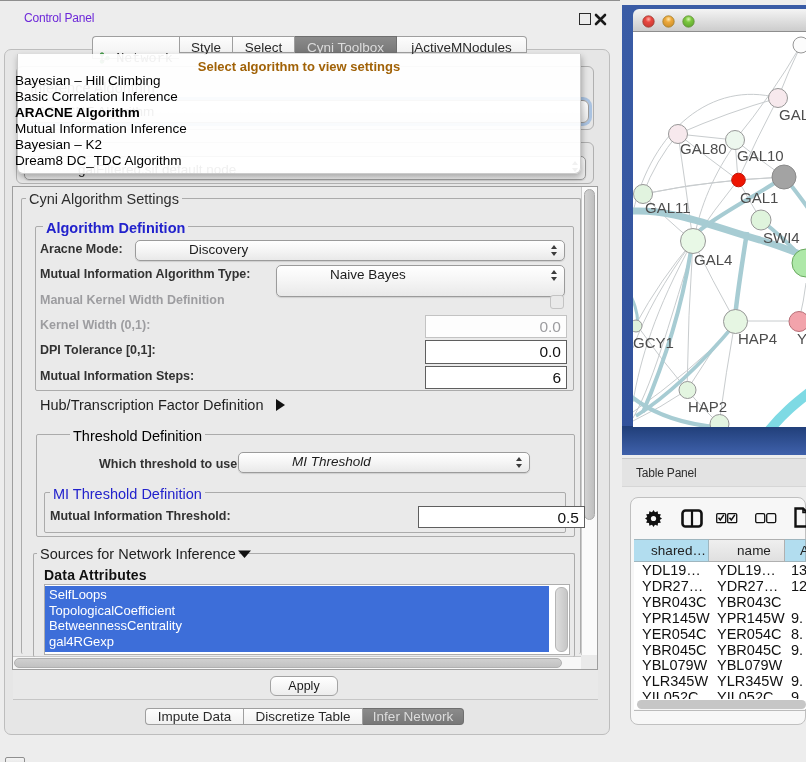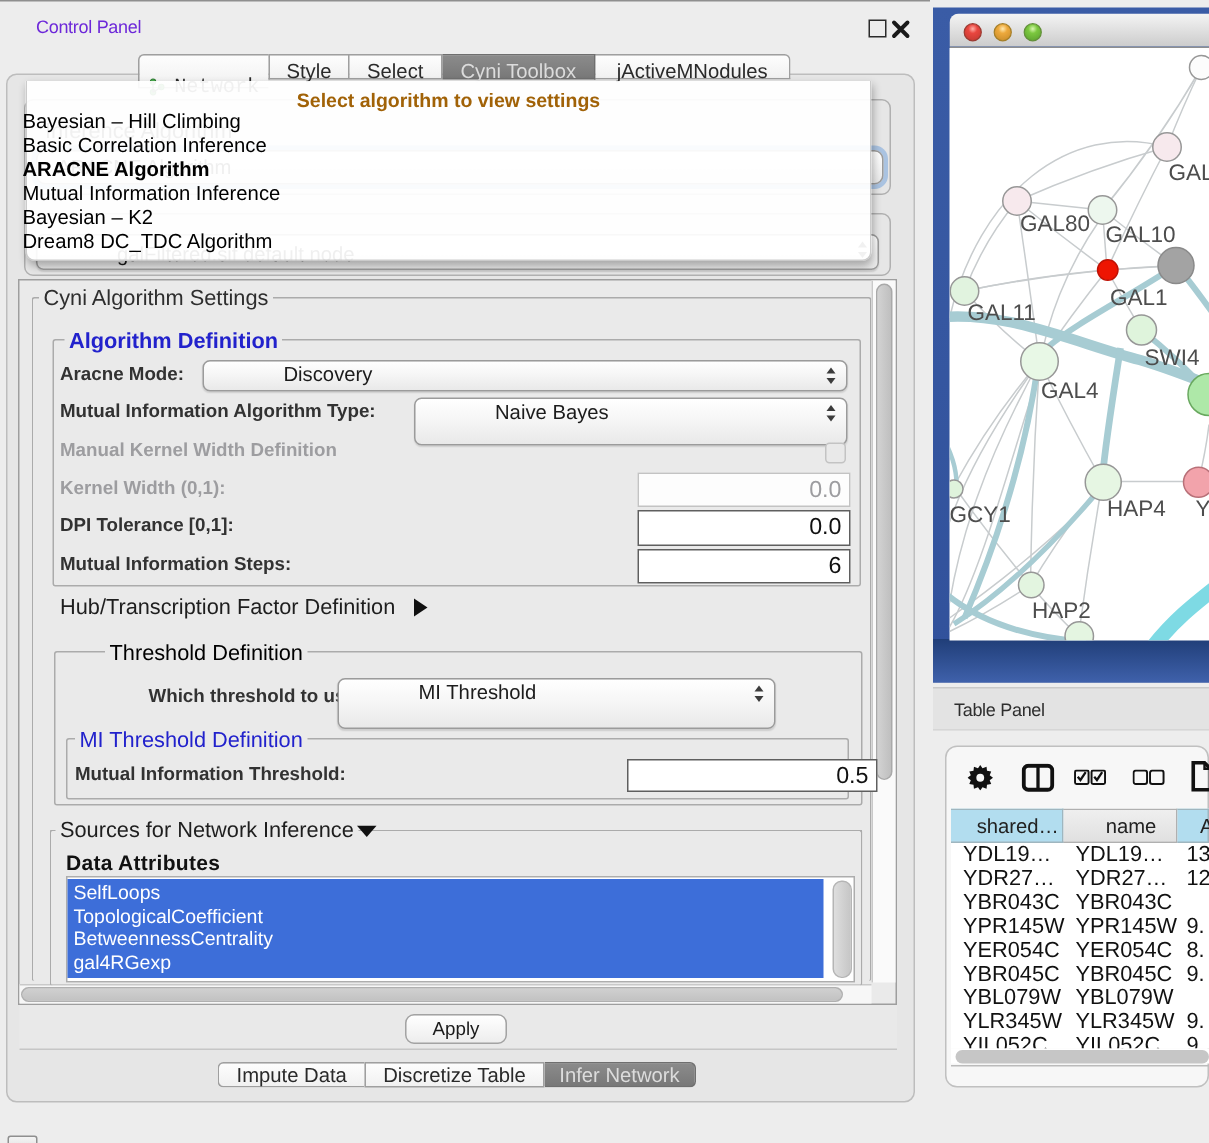--- a/index.html
+++ b/index.html
@@ -113,21 +113,21 @@
 
 <div class="abs" style="left:40px;top:397px;font-size:14.5px;color:#1e1e1e;">Hub/Transcription Factor Definition</div>
 <svg class="abs" style="left:274px;top:398px;" width="12" height="14" viewBox="0 0 12 14">
     <path d="M2 1 L11 7 L2 13 Z" fill="#111"></path>
   </svg>
 
 <div class="gbox" style="left:36px;top:434px;width:539px;height:103px;"></div>
 <div class="gtitle" style="left:42px;top:428px;color:#000000;margin-left:28px;">Threshold Definition</div>
 
 <div class="lbl abs" style="left:99px;top:457px;">Which threshold to use:</div>
-<div class="combo" style="left:225px;top:452px;width:292px;height:34px;">
+<div class="combo" style="left:238px;top:452px;width:292px;height:21px;font-style:italic;">
   <span class="ctext">MI Threshold</span>
   <span class="updown">
       <span class="tU"></span>
       <span class="tD"></span>
     </span>
 </div>
 
 <div class="gbox" style="left:44px;top:492px;width:522px;height:41px;"></div>
 <div class="gtitle" style="left:50px;top:486px;color:#2222cc;">MI Threshold Definition</div>
 

